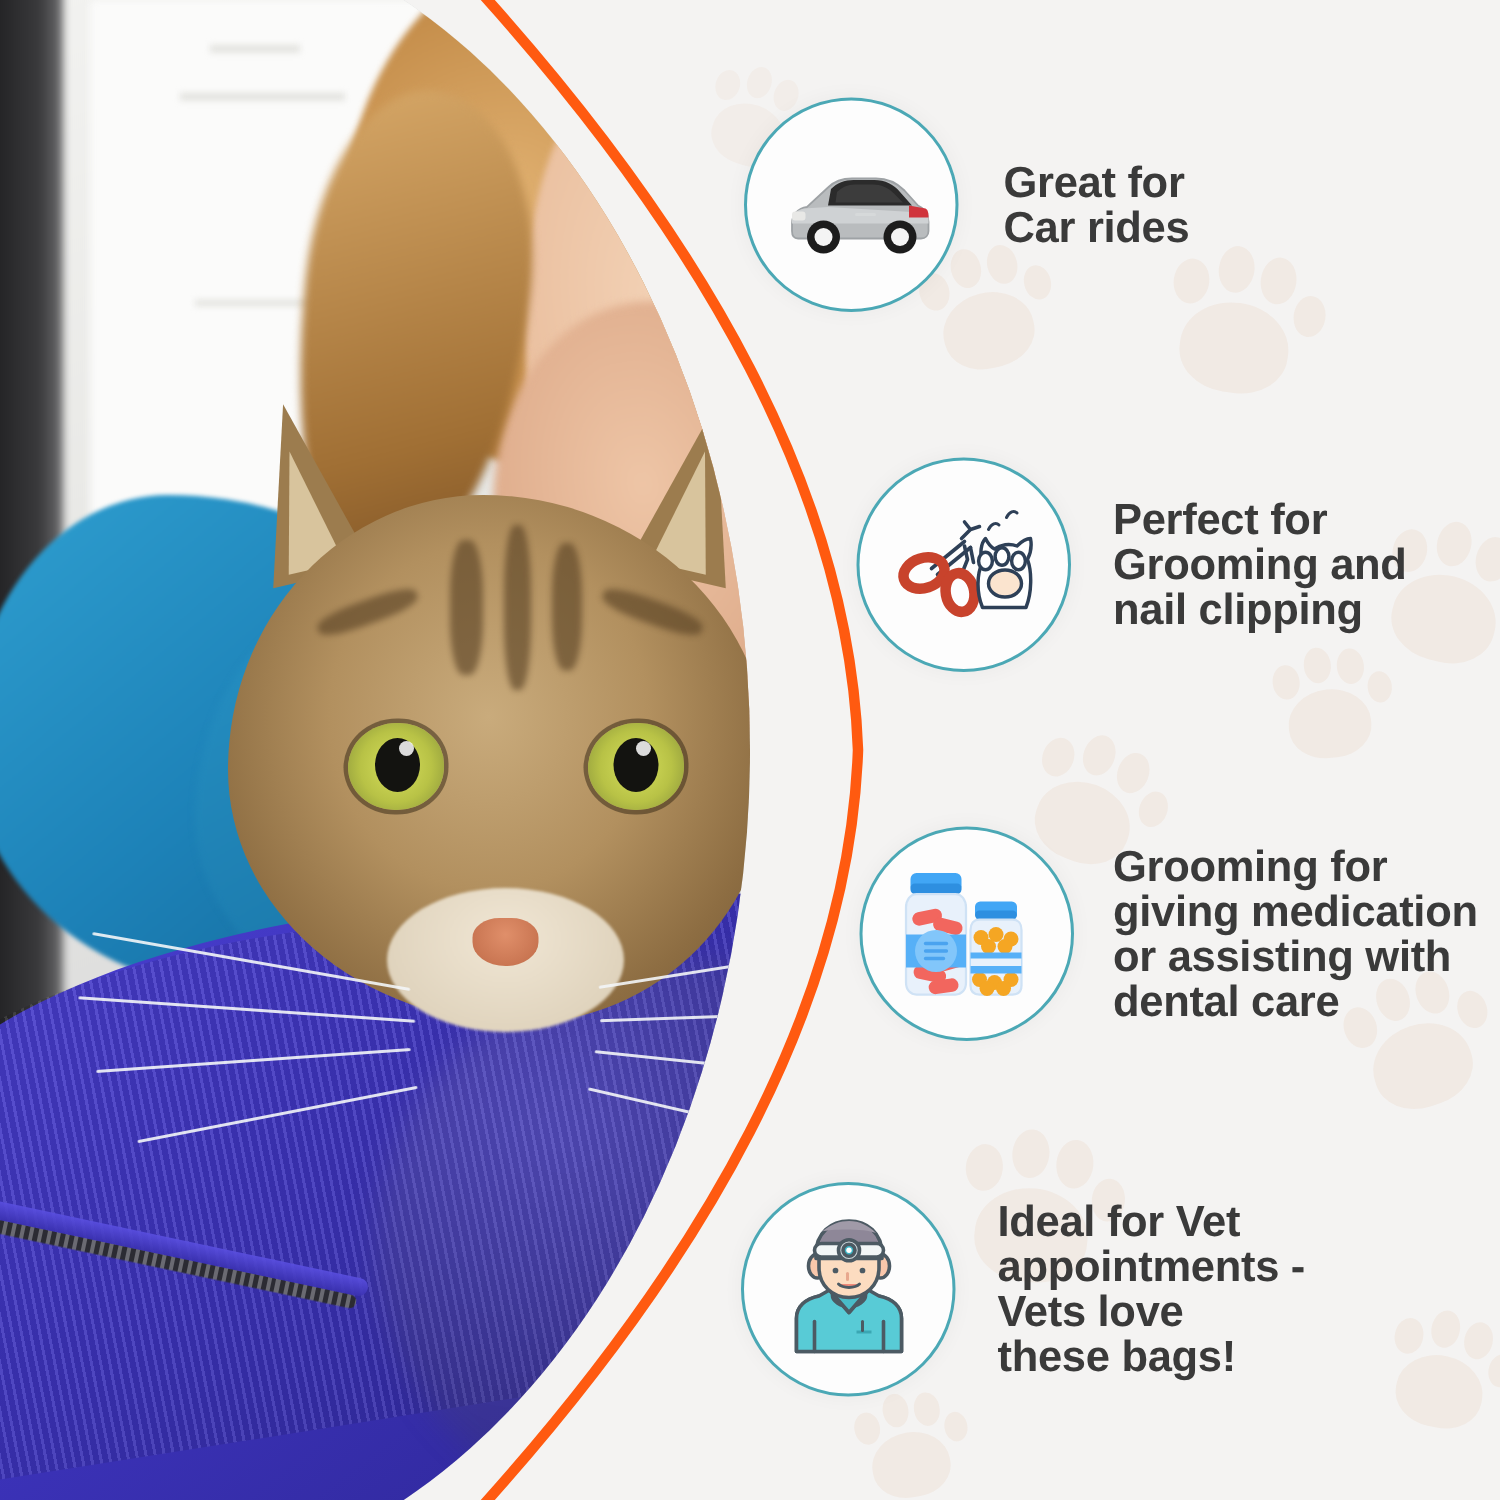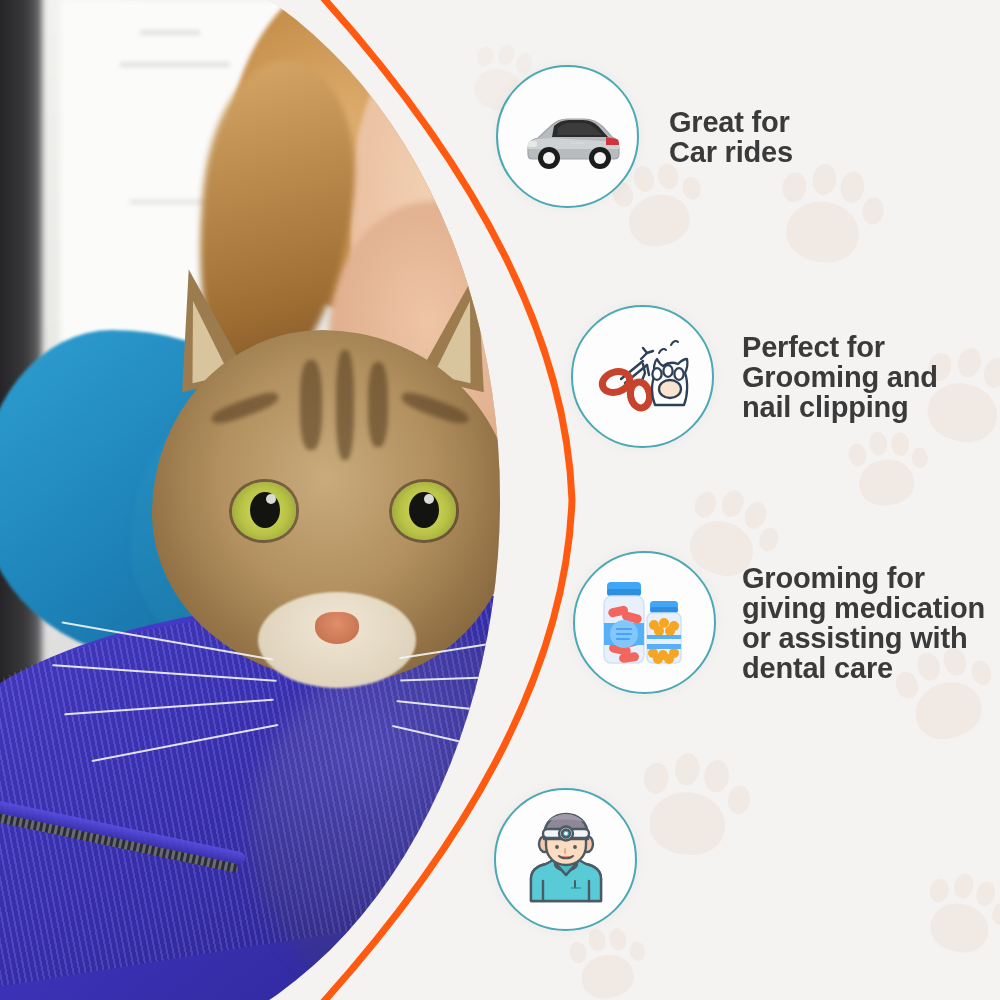--- a/index.html
+++ b/index.html
@@ -416,16 +416,20 @@
             <circle cx="51" cy="24.5" r="4" fill="#3bb3c4"></circle>
             <circle cx="51" cy="24.5" r="1.8" fill="#ffffff" stroke="none"></circle>
 
             <circle cx="42" cy="38" r="1.9" fill="#4c5a63" stroke="none"></circle>
             <circle cx="60" cy="38" r="1.9" fill="#4c5a63" stroke="none"></circle>
             <path d="M44 47 C47 50 55 50 58 47" fill="#f08a7a" stroke="#4c5a63" stroke-width="2"></path>
             <path d="M50 40 L50 44" stroke="#e8a88e" stroke-width="2"></path>
           </g>
         </svg>
       </div>
+      <div class="ftext">Ideal for Vet
+appointments -
+Vets love
+these bags!</div>
     </div>
 
   </div>
 </div>
 
 </body></html>

